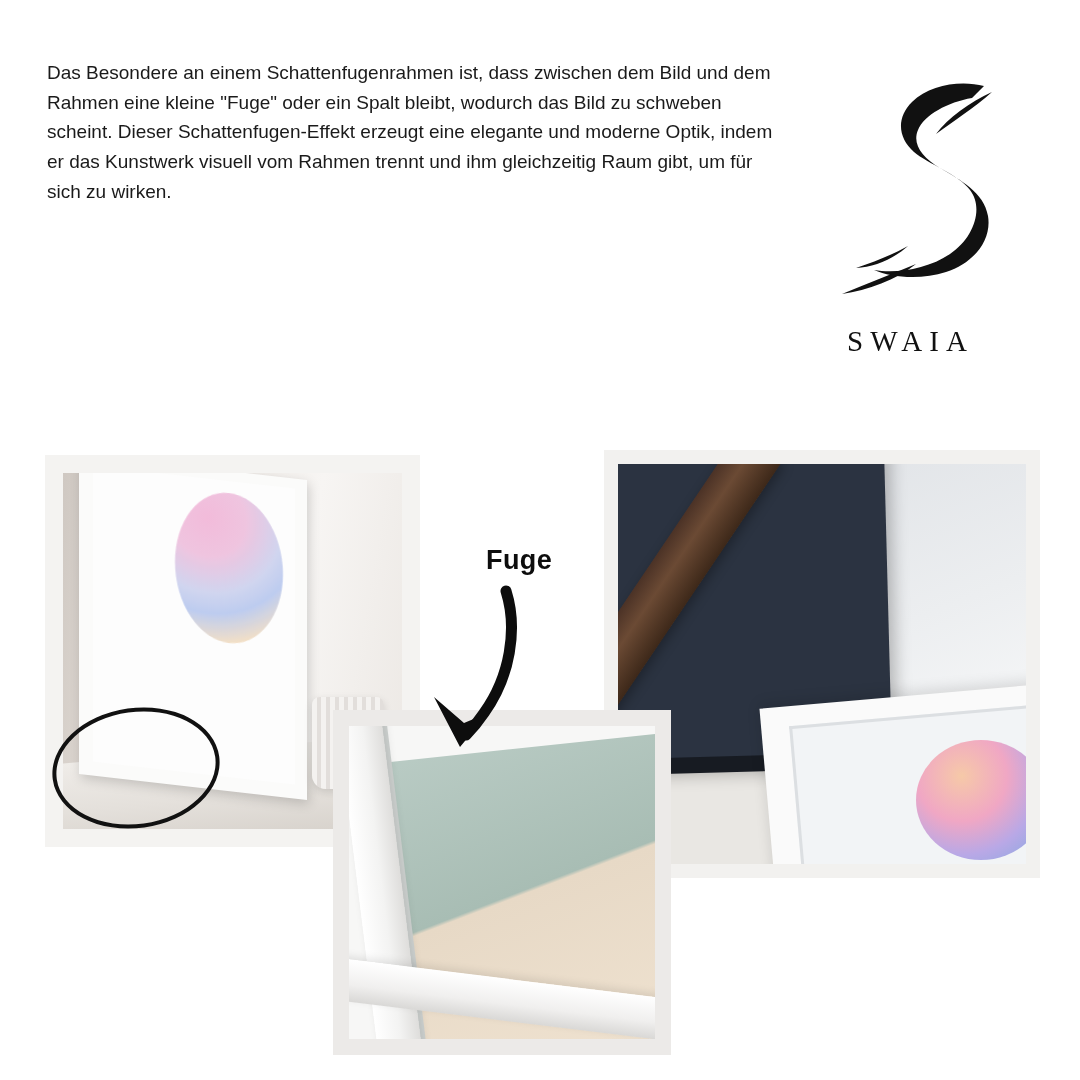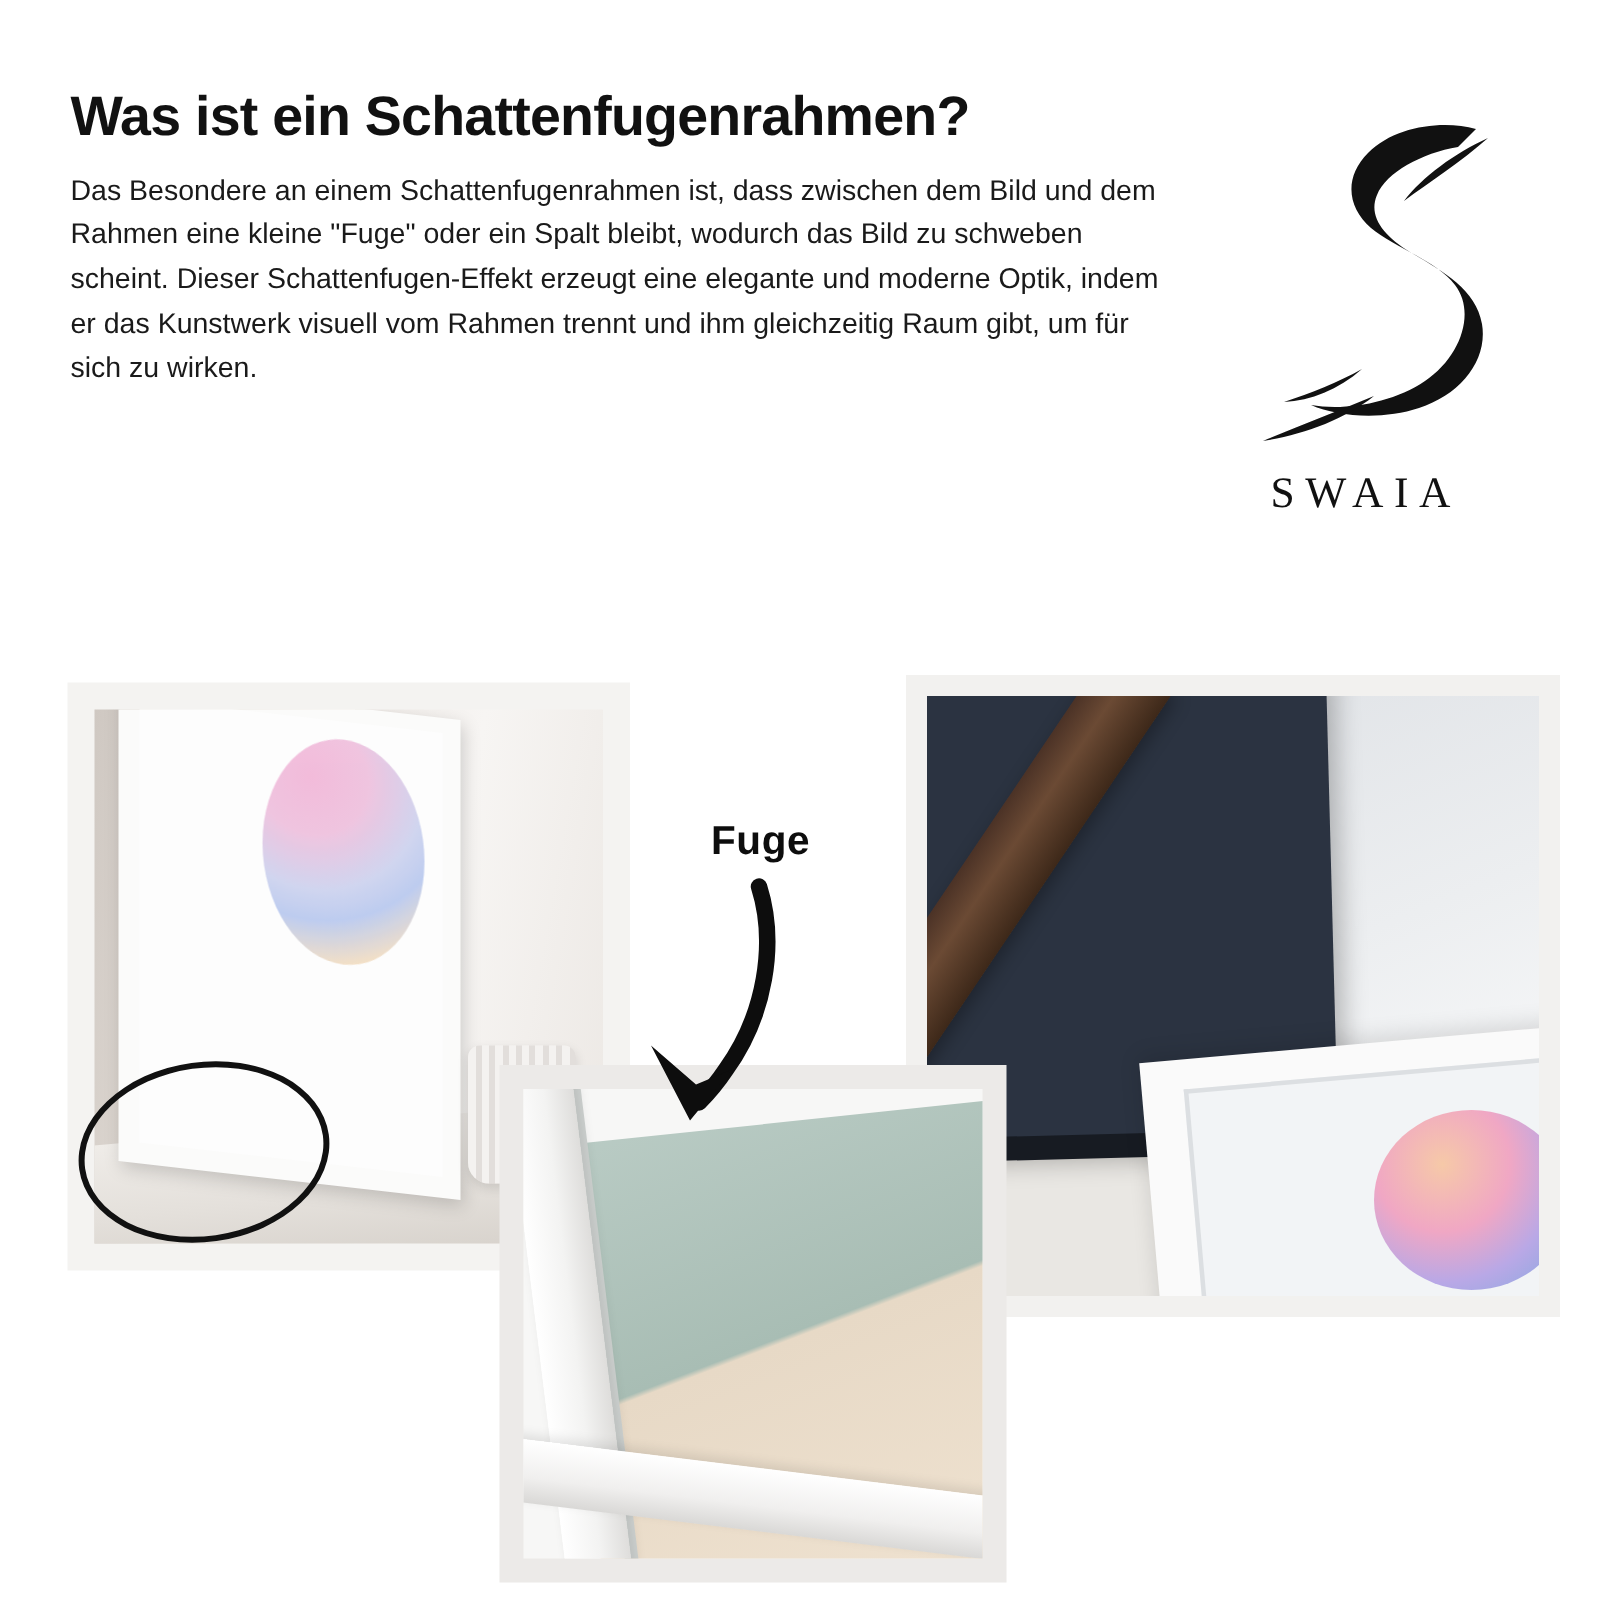--- a/index.html
+++ b/index.html
@@ -50,21 +50,21 @@
     width: 190px;
     height: 235px;
     margin: 0 auto;
     display: block;
   }
   .logo-word {
     font-family: "Liberation Serif", serif;
     font-size: 29px;
     letter-spacing: 7px;
     color: #111111;
-    margin-top: 0;
+    margin-top: 12px;
     padding-left: 7px;
   }
 
   
   .collage {
     position: absolute;
     left: 0;
     top: 440px;
     width: 1080px;
     height: 620px;
@@ -290,40 +290,39 @@
     top: -30px;
     width: 9px;
     height: 400px;
     background: #cfd3d1;
     transform: rotate(-7deg);
   }
 
   
   .fuge-label {
     position: absolute;
-    left: 474px;
+    left: 486px;
     top: 545px;
     font-size: 27px;
     font-weight: bold;
     color: #0d0d0d;
     letter-spacing: 0.4px;
   }
   .fuge-arrow {
     position: absolute;
     left: 414px;
     top: 585px;
     width: 110px;
     height: 185px;
   }
 </style>
 </head>
 <body>
 
 <div class="header">
-  <h1 class="headline">Was ist ein Schattenfugenrahmen?</h1>
   <p class="body-copy">Das Besondere an einem Schattenfugenrahmen ist, dass zwischen dem Bild und dem Rahmen eine kleine "Fuge" oder ein Spalt bleibt, wodurch das Bild zu schweben scheint. Dieser Schattenfugen-Effekt erzeugt eine elegante und moderne Optik, indem er das Kunstwerk visuell vom Rahmen trennt und ihm gleichzeitig Raum gibt, um für sich zu wirken.</p>
 </div>
 
 <div class="logo-wrap">
   <svg class="logo-mark" viewBox="0 0 190 235" aria-hidden="true">
     <path d="M172 8 C150 2 118 6 100 24 C84 40 86 60 102 74 C116 86 146 96 158 112 C172 130 162 160 138 176 C116 191 84 196 62 192 C80 200 110 202 134 194 C162 185 180 162 176 138 C172 114 148 102 128 90 C110 79 100 66 106 52 C112 37 136 24 160 20 Z" fill="#111111"></path>
     <path d="M180 14 C162 30 140 44 124 56 C136 40 158 24 180 14 Z" fill="#111111"></path>
     <path d="M30 216 C54 206 80 196 104 186 C84 202 56 212 30 216 Z" fill="#111111"></path>
     <path d="M44 190 C62 184 80 177 96 168 C80 182 62 189 44 190 Z" fill="#111111"></path>
   </svg>

